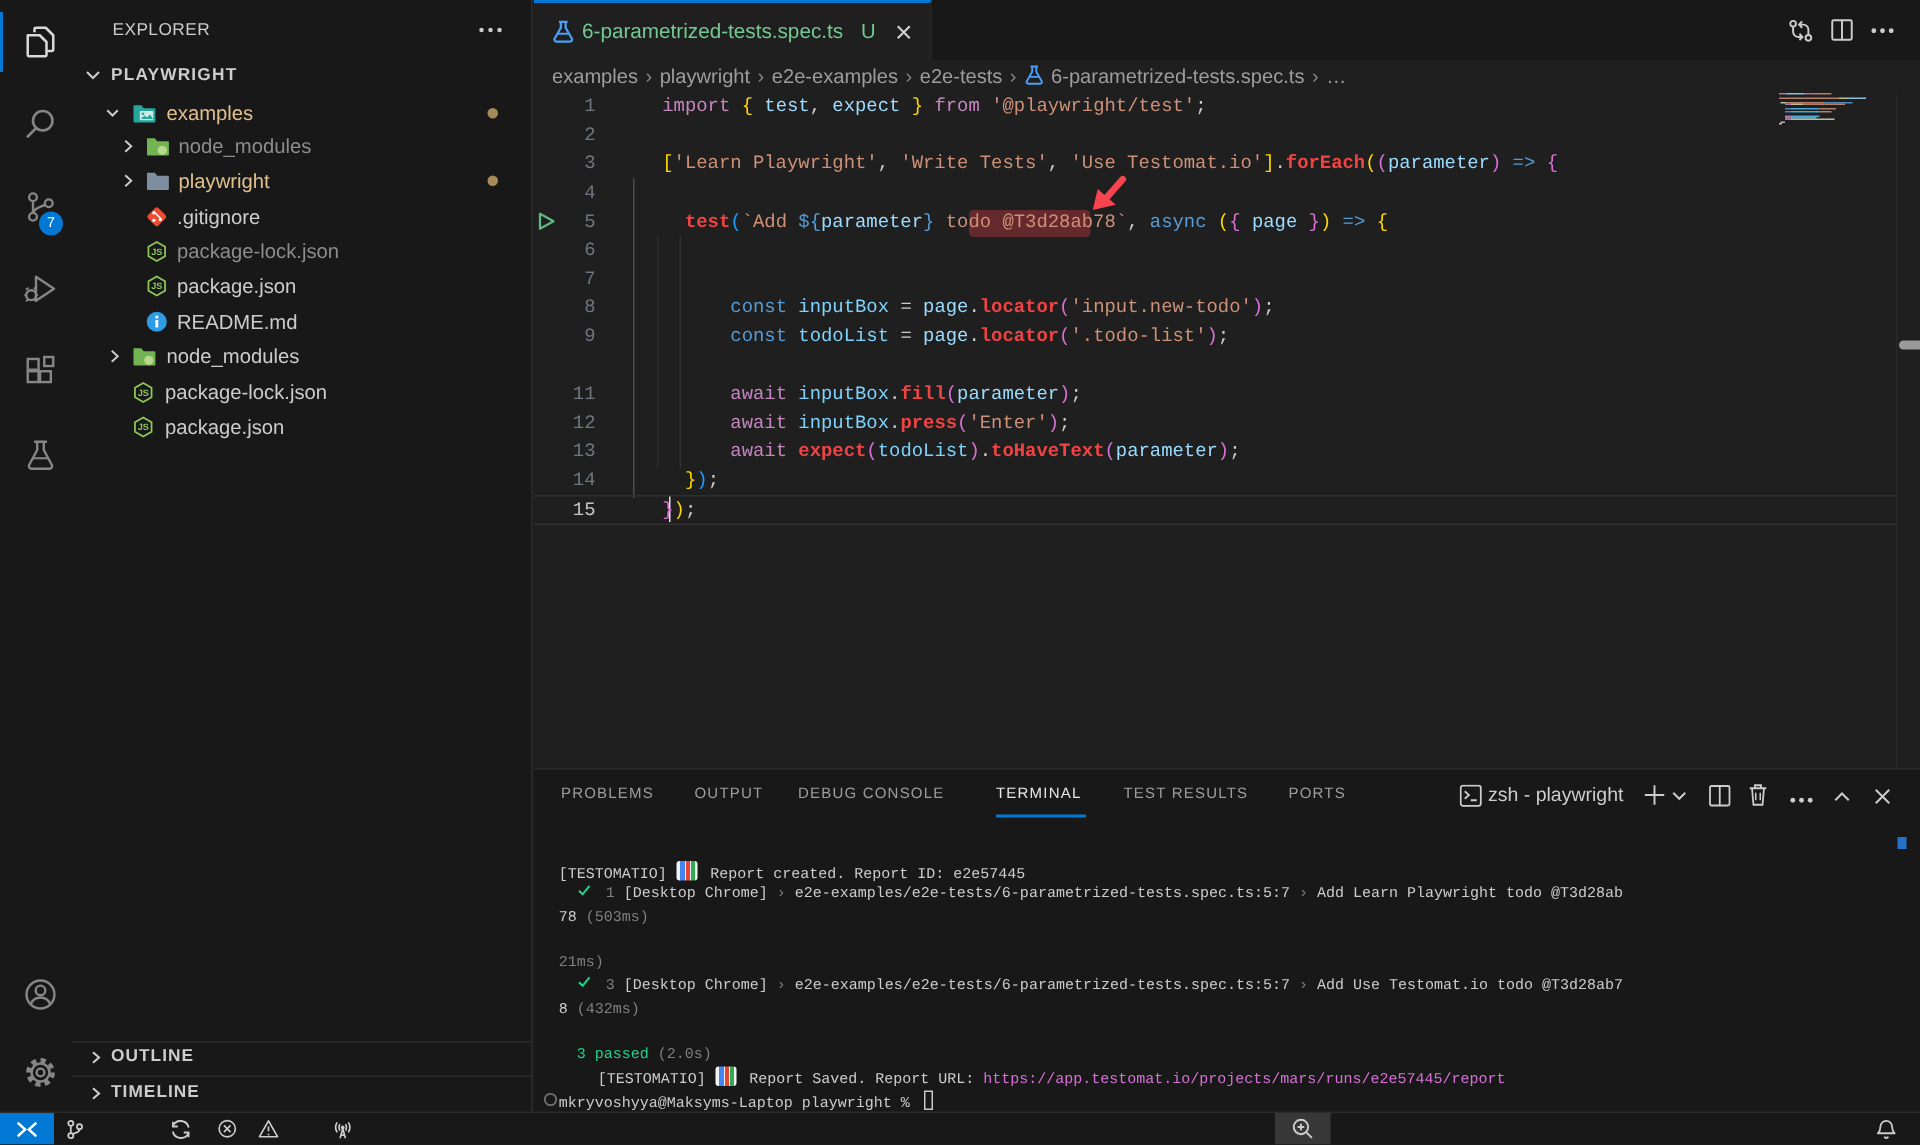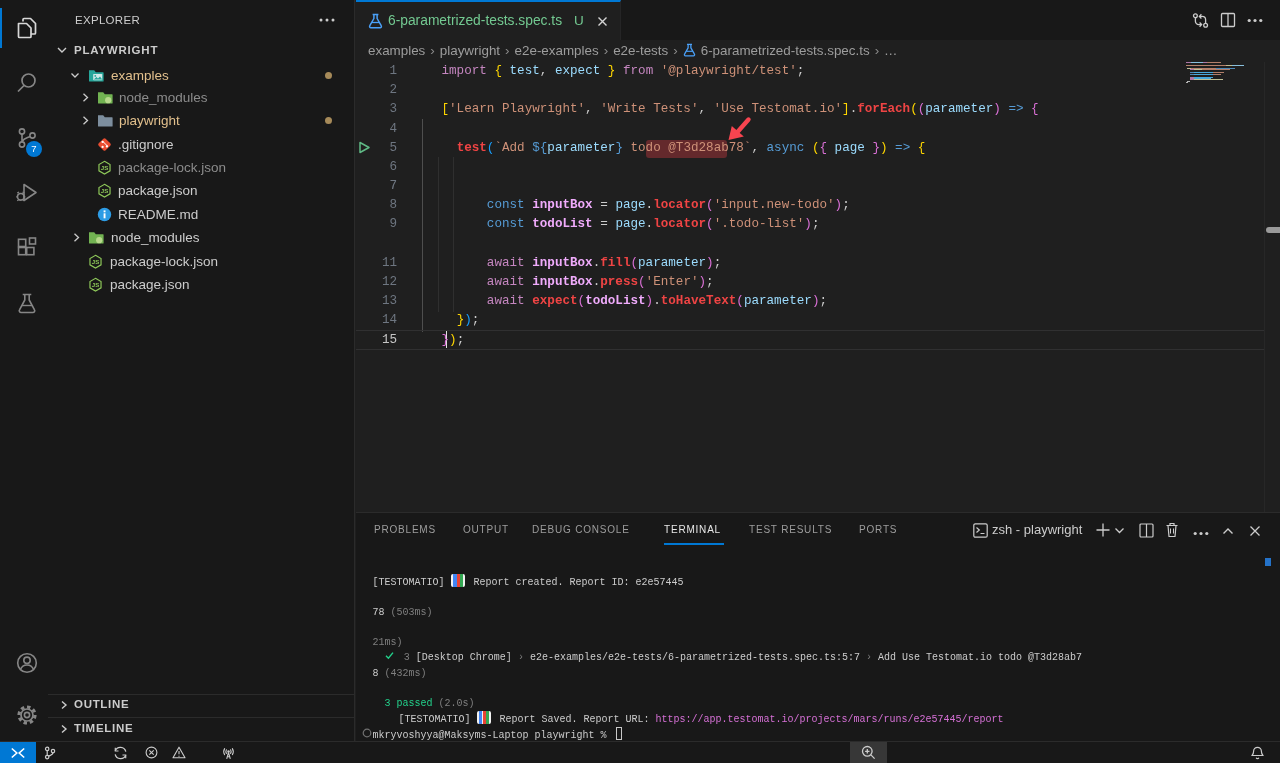--- a/index.html
+++ b/index.html
@@ -16,21 +16,21 @@
   
   #editor{left:356px;top:0;width:924px;height:512px;background:#1f1f1f;}
   #tabbar{position:absolute;left:0;top:0;width:924px;height:40px;background:#181818;}
   #tab1{position:absolute;left:0;top:0;width:265px;height:40px;background:#1f1f1f;border-top:2px solid #0078d4;border-right:1px solid #252526;}
   #crumbs{position:absolute;left:0;top:40px;width:924px;height:22px;background:#1f1f1f;color:#9d9d9d;font-size:13.4px;line-height:22px;white-space:pre;}
   #code{position:absolute;left:0;top:63.7px;width:924px;height:451px;font-family:"Liberation Mono",monospace;font-size:12.6px;}
   .cl{position:absolute;left:0;width:924px;height:20px;white-space:pre;}
   .num{position:absolute;left:0;top:0;width:41px;text-align:right;color:#6e7681;}
   .ct{position:absolute;left:65.5px;top:0;margin-left:20px;}
   .cl span{display:inline;}
-  .k{color:#c586c0;}.b{color:#569cd6;}.f{color:#ef4444;font-weight:bold;}.v{color:#9cdcfe;}.vc{color:#f0abfc;font-weight:bold;}
+  .k{color:#c586c0;}.b{color:#569cd6;}.f{color:#ef4444;font-weight:bold;}.v{color:#9cdcfe;}.vc{color:#7dd3fc;}
   .s{color:#ce9178;}.p{color:#cccccc;}.g1{color:#ffd700;}.g2{color:#da70d6;}.g3{color:#179fff;}
   .guide{position:absolute;width:1px;background:#2f2f2f;}
   
   #panel{left:356px;top:512px;width:924px;height:229px;background:#181818;border-top:1px solid #2b2b2b;}
   .ptab{position:absolute;top:0;height:34px;line-height:34px;font-size:10px;color:#9d9d9d;letter-spacing:.8px;}
   .trow{position:absolute;font-family:"Liberation Mono",monospace;font-size:10px;color:#cccccc;white-space:pre;height:15px;line-height:15px;}
   .tg{color:#23d18b;}.td{color:#7f7f7f;}.tm{color:#d670d6;}
   
   #status{left:0;top:741px;width:1280px;height:22px;background:#181818;border-top:1px solid #2b2b2b;color:#cccccc;font-size:13px;}
   .sitem{position:absolute;top:16px;height:21px;line-height:21px;white-space:pre;margin-left:44px;}
@@ -351,20 +351,23 @@
         <circle cx="13.8" cy="2.5" r="1.6"></circle>
       </svg>
     <svg class="abs" style="left:866px;top:14px" width="12" height="8" viewBox="0 0 12 8" fill="none" stroke="#cccccc" stroke-width="1.4">
         <path d="M1.5 6.5 l4.5-4.5 4.5 4.5"></path>
       </svg>
     <svg class="abs" style="left:893px;top:12px" width="12" height="12" viewBox="0 0 12 12" stroke="#cccccc" stroke-width="1.3">
         <path d="M1.5 1.5 l9 9 M10.5 1.5 l-9 9"></path>
       </svg>
 
     <div class="trow" style="left:16.5px;top:61px">[TESTOMATIO] <span class="emo"></span>Report created. Report ID: e2e57445</div>
+    <div class="trow" style="left:16.5px;top:76.3px">  <span class="ck"><svg width="9" height="9" viewBox="0 0 9 9" fill="none" stroke="#23d18b" stroke-width="1.4">
+            <path d="M1 4.8 L3.4 7.2 L8 1.6"></path>
+          </svg></span> <span class="td"> 1</span> [Desktop Chrome] <span class="td">›</span> e2e-examples/e2e-tests/6-parametrized-tests.spec.ts:5:7 <span class="td">›</span> Add Learn Playwright todo @T3d28ab</div>
     <div class="trow" style="left:16.5px;top:91.5px">78 <span class="td">(503ms)</span></div>
     <div class="trow" style="left:16.5px;top:122px"><span class="td">21ms)</span></div>
     <div class="trow" style="left:16.5px;top:137.3px">  <span class="ck"><svg width="9" height="9" viewBox="0 0 9 9" fill="none" stroke="#23d18b" stroke-width="1.4">
             <path d="M1 4.8 L3.4 7.2 L8 1.6"></path>
           </svg></span> <span class="td"> 3</span> [Desktop Chrome] <span class="td">›</span> e2e-examples/e2e-tests/6-parametrized-tests.spec.ts:5:7 <span class="td">›</span> Add Use Testomat.io todo @T3d28ab7</div>
     <div class="trow" style="left:16.5px;top:152.5px">8 <span class="td">(432ms)</span></div>
     <div class="trow" style="left:16.5px;top:183px"><span class="tg">  3 passed</span> <span class="td">(2.0s)</span></div>
     <div class="trow" style="left:42.5px;top:198.3px">[TESTOMATIO] <span class="emo"></span>Report Saved. Report URL: <span class="tm">https://app.testomat.io/projects/mars/runs/e2e57445/report</span></div>
     <div class="trow" style="left:16.5px;top:213.5px">mkryvoshyya@Maksyms-Laptop playwright % <span style="display:inline-block;width:6px;height:13px;border:1px solid #c8c8c8;vertical-align:-2px;margin-left:3px;"></span></div>
     <svg class="abs" style="left:6px;top:215px" width="10" height="10" viewBox="0 0 10 10" fill="none" stroke="#707070" stroke-width="1.2">

